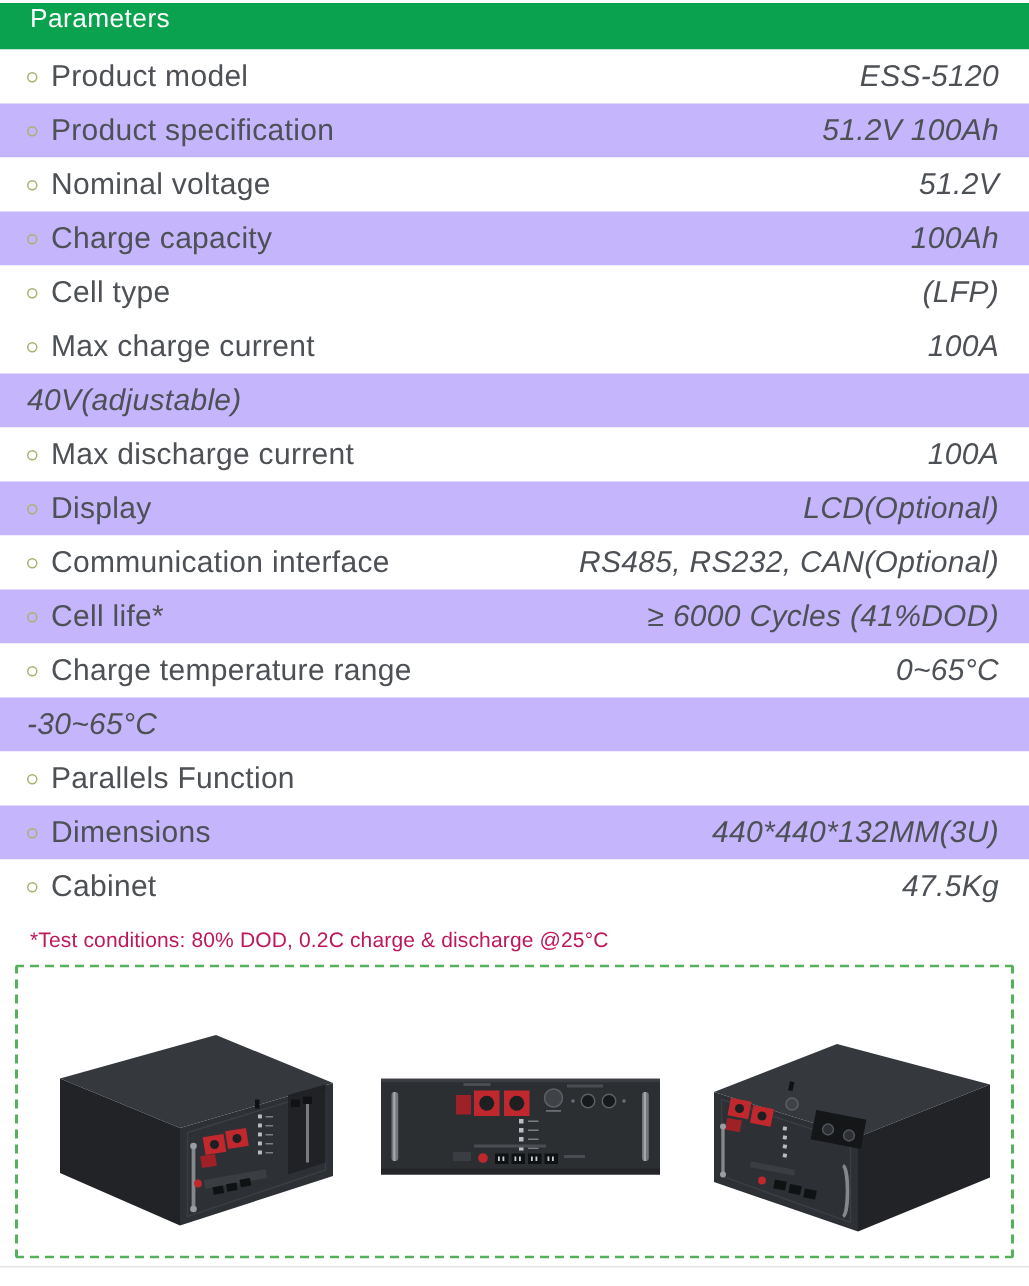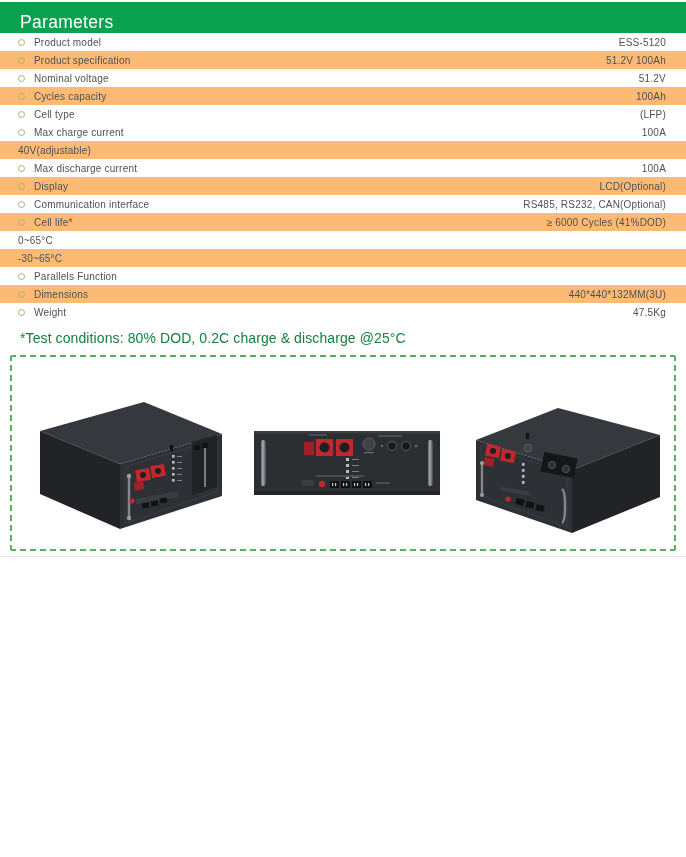--- a/index.html
+++ b/index.html
@@ -4,40 +4,40 @@
 <style>
   html,body{margin:0;padding:0;}
   body{
     width:686px;height:857px;background:#ffffff;overflow:hidden;
     font-family:"Liberation Sans","DejaVu Sans",sans-serif;
     -webkit-font-smoothing:antialiased;
   }
   .page{position:relative;width:686px;height:857px;}
   .header{
     margin-top:2px;height:31px;background:#0aa24e;color:#ffffff;
-    display:flex;align-items:flex-end;padding-left:20px;box-sizing:border-box;
+    display:flex;align-items:flex-start;padding-left:20px;box-sizing:border-box;
     font-size:17.5px;letter-spacing:.3px;font-weight:400;
   }
   .table{width:100%;}
   .row{
-    height:18px;display:flex;align-items:center;justify-content:space-between;
+    height:36px;display:flex;align-items:center;justify-content:space-between;
     padding:0 20px 0 18px;box-sizing:border-box;
-    font-size:10px;color:#4d5156;background:#ffffff;
-  }
-  .row.alt{background:#fdba74;}
+    font-size:20px;color:#4d5156;background:#ffffff;
+  }
+  .row.alt{background:#c4b5fd;}
   .label-wrap{display:flex;align-items:center;min-width:0;}
   .bullet{
     width:5px;height:5px;border:1px solid #a9b070;border-radius:50%;
     display:inline-block;margin-right:9px;flex:0 0 auto;background:transparent;
   }
   .label{white-space:nowrap;letter-spacing:.2px;}
-  .value{white-space:nowrap;text-align:right;letter-spacing:.2px;}
+  .value{white-space:nowrap;text-align:right;letter-spacing:.2px;font-style:italic;}
   .footnote{
     height:34px;display:flex;align-items:center;padding-left:20px;
-    font-size:14px;color:#15803d;letter-spacing:.1px;
+    font-size:14px;color:#be185d;letter-spacing:.1px;
   }
   .gallery{
     position:relative;margin:0 10px;height:196px;box-sizing:border-box;
     border:2px dashed #57b15c;border-radius:2px;background:#ffffff;
   }
   .gallery svg{position:absolute;display:block;}
   .svg-left{left:18px;top:40px;}
   .svg-center{left:242px;top:74px;}
   .svg-right{left:448px;top:46px;}
   .bottom-line{margin:5px 0 0 0;height:1px;background:#e3e5e4;}
@@ -72,21 +72,21 @@
     <div class="label-wrap">
       <span class="bullet"></span>
       <span class="label">Nominal voltage</span>
     </div>
     <span class="value">51.2V</span>
   </div>
 
   <div class="row alt">
     <div class="label-wrap">
       <span class="bullet"></span>
-      <span class="label">Cycles capacity</span>
+      <span class="label">Charge capacity</span>
     </div>
     <span class="value">100Ah</span>
   </div>
 
   <div class="row">
     <div class="label-wrap">
       <span class="bullet"></span>
       <span class="label">Cell type</span>
     </div>
     <span class="value">(LFP)</span>
@@ -131,20 +131,24 @@
 
   <div class="row alt">
     <div class="label-wrap">
       <span class="bullet"></span>
       <span class="label">Cell life*</span>
     </div>
     <span class="value">≥ 6000 Cycles (41%DOD)</span>
   </div>
 
   <div class="row">
+    <div class="label-wrap">
+      <span class="bullet"></span>
+      <span class="label">Charge temperature range</span>
+    </div>
     <span class="value">0~65°C</span>
   </div>
 
   <div class="row alt">
     <span class="value">-30~65°C</span>
   </div>
 
   <div class="row">
     <div class="label-wrap">
       <span class="bullet"></span>
@@ -156,21 +160,21 @@
     <div class="label-wrap">
       <span class="bullet"></span>
       <span class="label">Dimensions</span>
     </div>
     <span class="value">440*440*132MM(3U)</span>
   </div>
 
   <div class="row">
     <div class="label-wrap">
       <span class="bullet"></span>
-      <span class="label">Weight</span>
+      <span class="label">Cabinet</span>
     </div>
     <span class="value">47.5Kg</span>
   </div>
 
 </div>
 
   <div class="footnote">*Test conditions: 80% DOD, 0.2C charge &amp; discharge @25°C</div>
 
   <div class="gallery">
 

